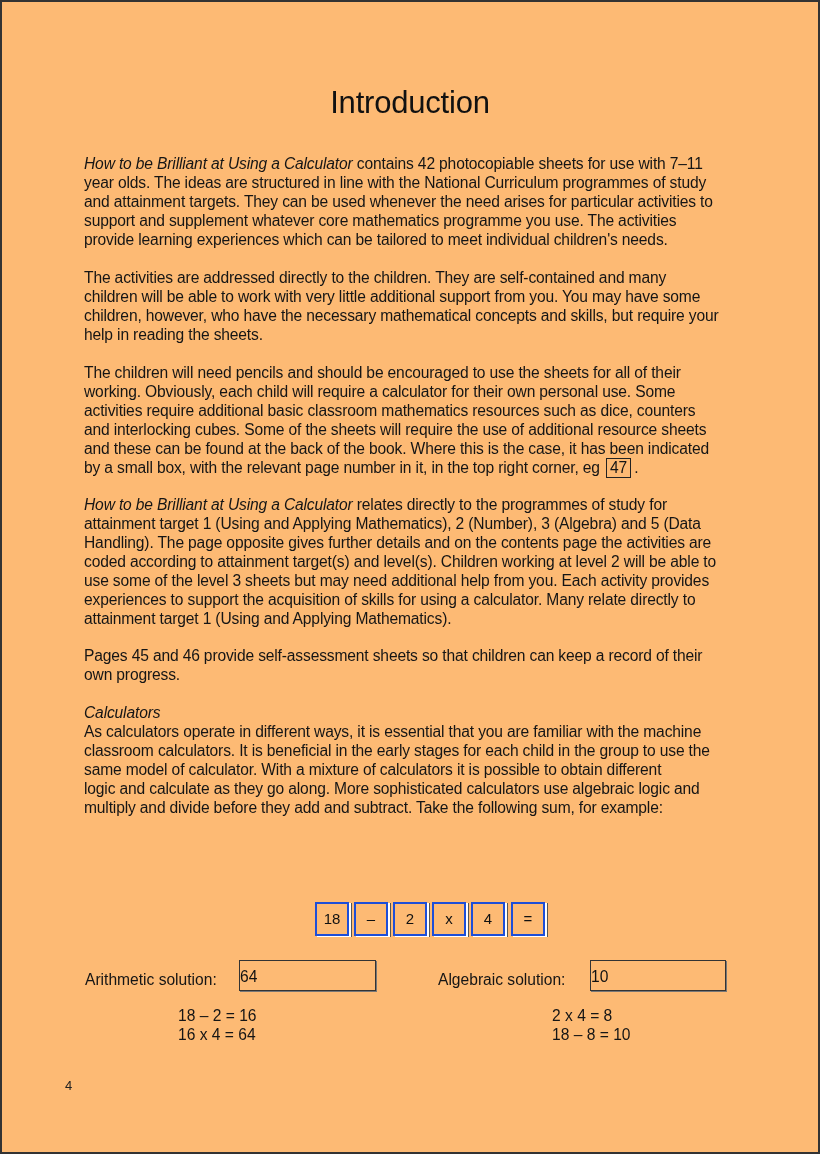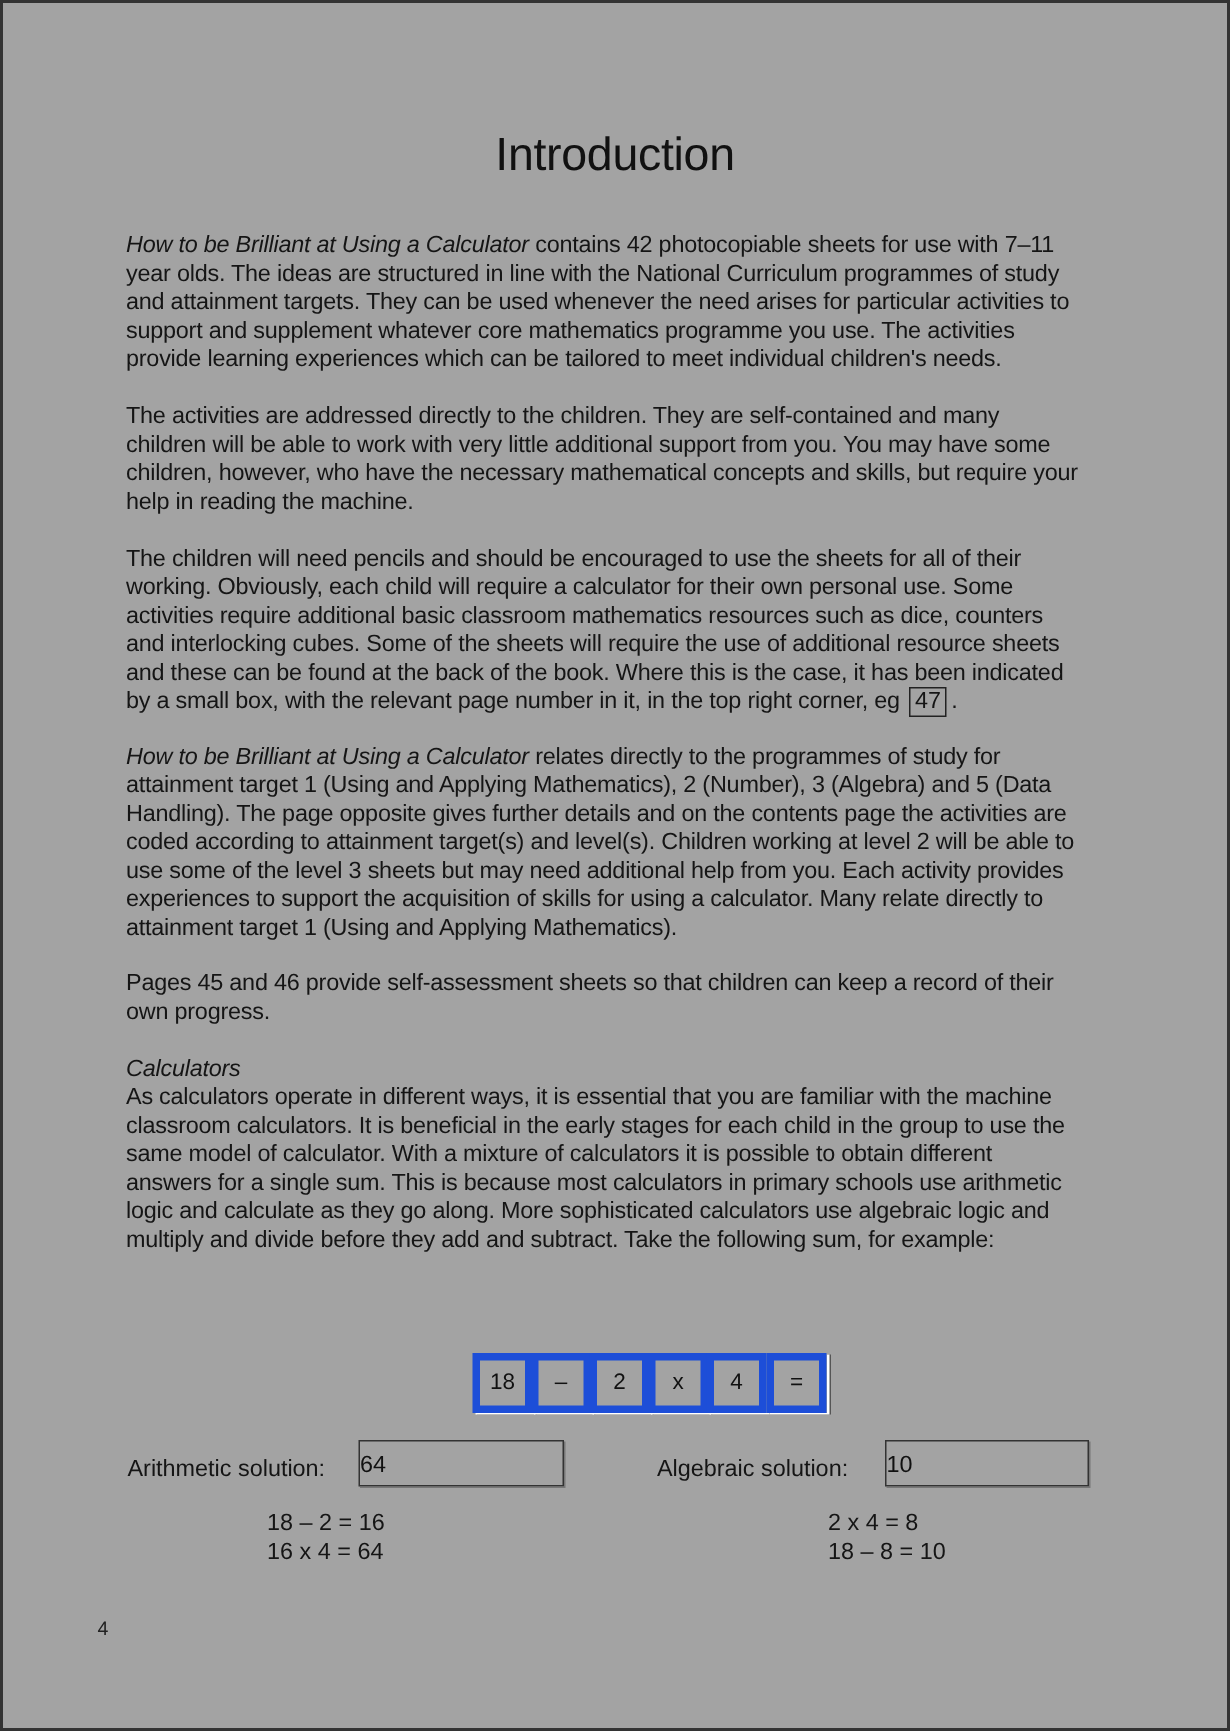--- a/index.html
+++ b/index.html
@@ -2,40 +2,40 @@
 <html><head>
   <meta charset="utf-8">
   <style>
     html, body { margin: 0; padding: 0; background: #ffffff; }
     body {
       width: 820px; height: 1154px; position: relative; overflow: hidden;
       font-family: "Liberation Sans", sans-serif; color: #111;
     }
     .page {
       position: absolute; left: 0; top: 0; width: 816px; height: 1150px;
-      border: 2px solid #333; background: #a3a3a3;
+      border: 2px solid #333; background: #fdba74;
     }
     .title {
       position: absolute; left: 0; top: 62px; width: 816px; text-align: center;
       font-size: 31px; font-weight: normal; letter-spacing: -0.2px; color: #111;
     }
     .para {
       position: absolute; left: 82px; width: 690px;
       font-size: 15.6px; line-height: 19px; letter-spacing: -0.15px; margin: 0;
       color: #151515;
     }
     .para .line { display: block; white-space: nowrap; }
     .it { font-style: italic; }
     .inline-box {
       display: inline-block; border: 1px solid #222; padding: 0 3px;
       line-height: 18px; margin-left: 2px; margin-right: 3px;
     }
     .key {
       position: absolute; top: 900px; width: 30px; height: 30px;
-      border: 5px solid #1d4ed8; box-shadow: 2px 1px 0 -0px #fff, 3px 1px 0 0 #555;
+      border: 2px solid #1d4ed8; box-shadow: 2px 1px 0 -0px #fff, 3px 1px 0 0 #555;
       font-size: 15px; text-align: center; line-height: 30px; color: #111;
     }
     .sol-label {
       position: absolute; top: 969px; font-size: 15.6px; color: #151515;
     }
     .sol-box {
       position: absolute; top: 958px; height: 31px;
       border: 1px solid #333; box-shadow: 1px 1px 0 0 #777;
       font-size: 15.6px; line-height: 31px; padding-right: 14px;
       box-sizing: border-box;
@@ -60,21 +60,21 @@
     <span class="line">year olds. The ideas are structured in line with the National Curriculum programmes of study</span>
     <span class="line">and attainment targets. They can be used whenever the need arises for particular activities to</span>
     <span class="line">support and supplement whatever core mathematics programme you use. The activities</span>
     <span class="line">provide learning experiences which can be tailored to meet individual children's needs.</span>
   </p>
 
   <p class="para" style="top:266px;">
     <span class="line">The activities are addressed directly to the children. They are self-contained and many</span>
     <span class="line">children will be able to work with very little additional support from you. You may have some</span>
     <span class="line">children, however, who have the necessary mathematical concepts and skills, but require your</span>
-    <span class="line">help in reading the machine.</span>
+    <span class="line">help in reading the sheets.</span>
   </p>
 
   <p class="para" style="top:361px;">
     <span class="line">The children will need pencils and should be encouraged to use the sheets for all of their</span>
     <span class="line">working. Obviously, each child will require a calculator for their own personal use. Some</span>
     <span class="line">activities require additional basic classroom mathematics resources such as dice, counters</span>
     <span class="line">and interlocking cubes. Some of the sheets will require the use of additional resource sheets</span>
     <span class="line">and these can be found at the back of the book. Where this is the case, it has been indicated</span>
     <span class="line"><span>by a small box, with the relevant page number in it, in the top right corner, eg</span> <span class="inline-box">47</span><span>.</span></span>
   </p>
@@ -92,21 +92,20 @@
   <p class="para" style="top:644px;">
     <span class="line">Pages 45 and 46 provide self-assessment sheets so that children can keep a record of their</span>
     <span class="line">own progress.</span>
   </p>
 
   <p class="para" style="top:701px;">
     <span class="line it">Calculators</span>
     <span class="line">As calculators operate in different ways, it is essential that you are familiar with the machine</span>
     <span class="line">classroom calculators. It is beneficial in the early stages for each child in the group to use the</span>
     <span class="line">same model of calculator. With a mixture of calculators it is possible to obtain different</span>
-    <span class="line">answers for a single sum. This is because most calculators in primary schools use arithmetic</span>
     <span class="line">logic and calculate as they go along. More sophisticated calculators use algebraic logic and</span>
     <span class="line">multiply and divide before they add and subtract. Take the following sum, for example:</span>
   </p>
 
   <div>
     <div class="key" style="left:313px;">18</div>
     <div class="key" style="left:352px;">–</div>
     <div class="key" style="left:391px;">2</div>
     <div class="key" style="left:430px;">x</div>
     <div class="key" style="left:469px;">4</div>

